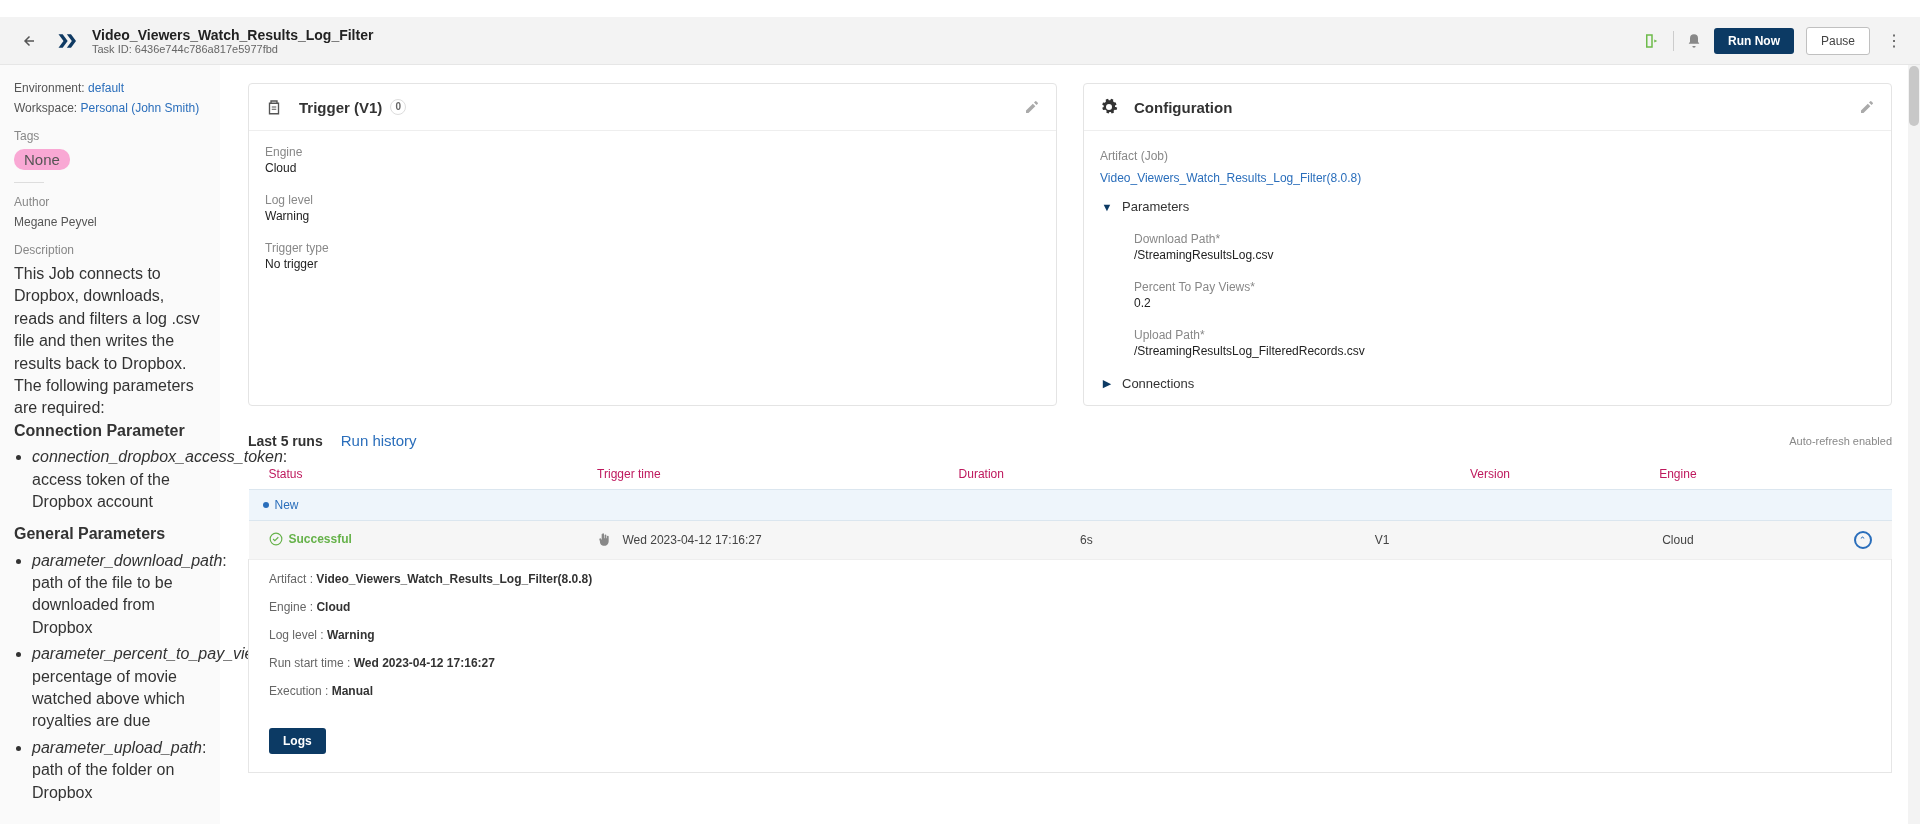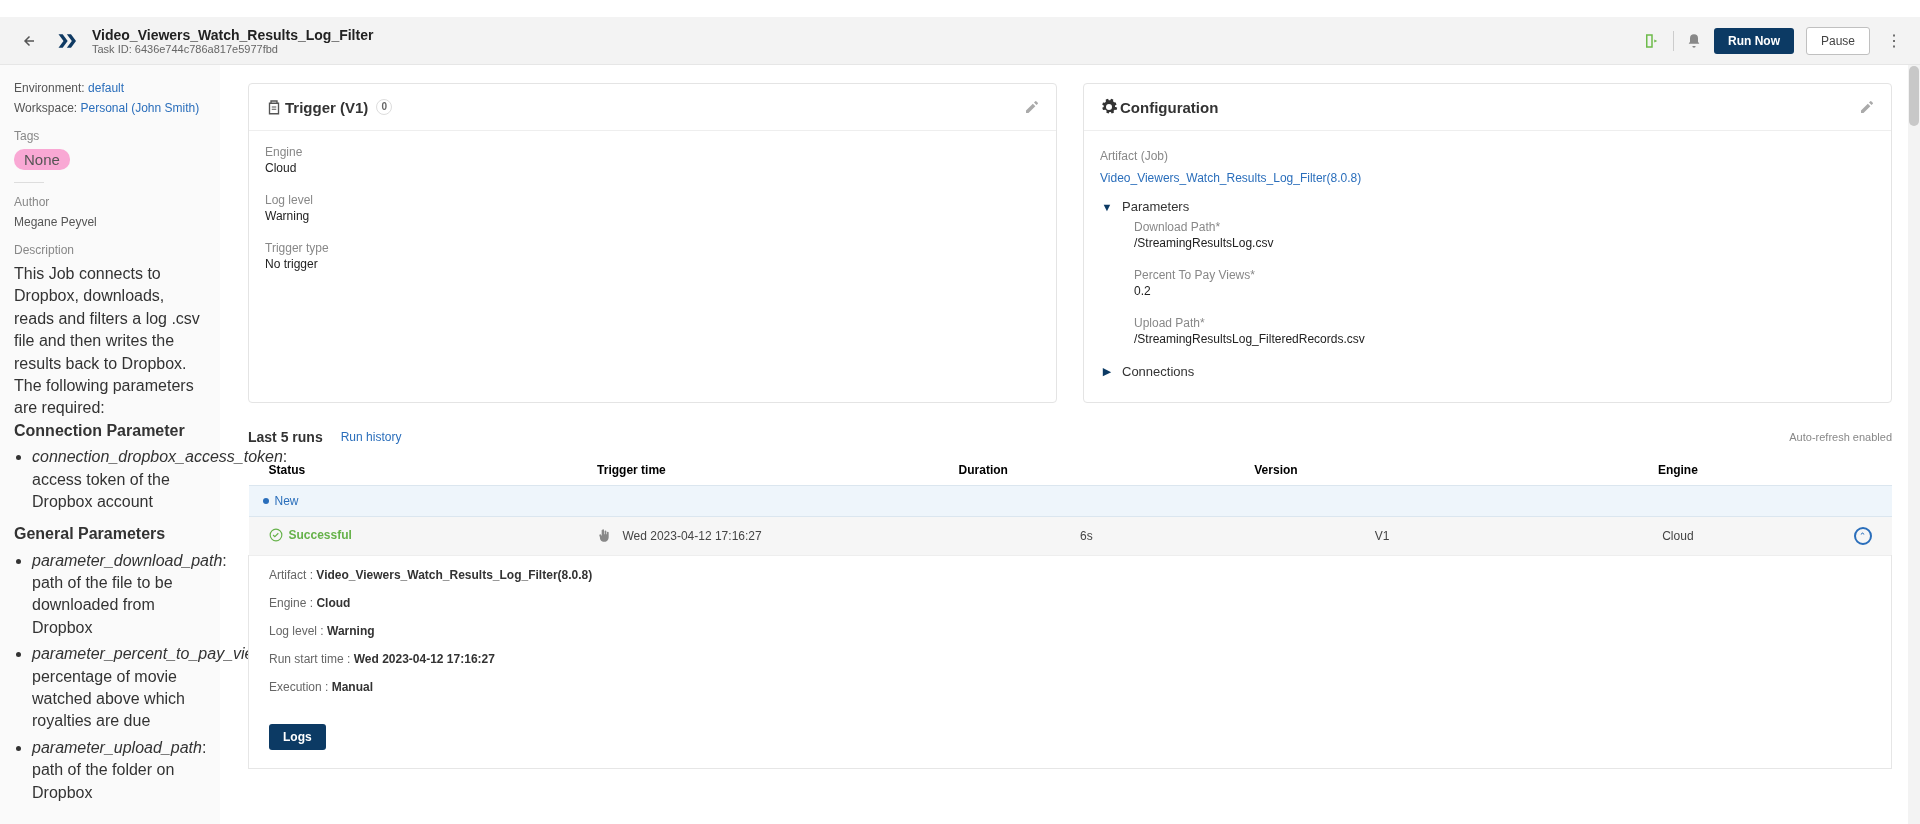--- a/index.html
+++ b/index.html
@@ -80,47 +80,47 @@
     width:10px; margin:1px; height:60px; background:#c8c8c8; border-radius:5px;
   }
   .card-row { display:flex; gap:26px; }
   .card {
     border:1px solid #e4e4e4; border-radius:4px; background:#fff; flex:1;
     min-height: 320px;
   }
   .card-header {
     display:flex; align-items:center; padding:14px 16px;
     border-bottom:1px solid #eee;
-    gap:2px;
+    gap:16px;
   }
   .card-title { font-size:15px; font-weight:600; color:#333; flex:1; display:flex; align-items:center; gap:8px; }
   .badge-count {
     display:inline-block; min-width:16px; padding:0 4px; text-align:center;
     border:1px solid #ddd; border-radius:8px; font-size:10px; color:#666;
     line-height:14px;
   }
   .edit-icon { color:#aaa; cursor:pointer; }
   .card-body { padding: 14px 16px; }
   .field-block { margin-bottom:18px; }
   .field-label { font-size:12px; color:#888; margin-bottom:2px; }
   .field-value { font-size:12px; color:#222; }
   .section-sub { font-size:12px; color:#888; margin: 4px 0 8px 0; }
   .artifact-link { color:#2a6ebb; font-size:12px; cursor:pointer; }
   .expander-row { display:flex; align-items:center; gap:8px; margin-top:14px; cursor:pointer; }
   .chevron { width:14px; text-align:center; color:#0c3a64; font-size:11px; }
   .expander-label { font-size:13px; color:#333; }
-  .param-block { margin-left:34px; margin-top:6px; }
+  .param-block { margin-left:34px; margin-top:18px; }
 
   .runs-header { display:flex; align-items:center; margin-top:26px; gap:18px; }
   .runs-title { font-size:14px; font-weight:600; color:#333; }
-  .run-history-link { color:#2a6ebb; font-size:12px; cursor:pointer;text-align:center; }
+  .run-history-link { color:#2a6ebb; font-size:15px; cursor:pointer;text-align:center; }
   .auto-refresh { font-size:11px; color:#888; }
   .runs-table { margin-top:10px; border-collapse: collapse; width:100%; }
   .runs-head-row { }
-  .runs-head-cell { text-align:left; font-size:12px; color:#000000; font-weight:700; padding:8px 20px; }
+  .runs-head-cell { text-align:left; font-size:12px; color:#be185d; font-weight:400; padding:8px 20px; }
   .new-row { background:#eef5fb; border-top:1px solid #dbe6ef; border-bottom:1px solid #dbe6ef; }
   .new-row-inner { padding:8px 14px; display:flex; align-items:center; gap:6px; font-size:12px; color:#2a6ebb; }
   .dot-blue { width:6px; height:6px; border-radius:50%; background:#2a6ebb; }
   .run-row { background:#f6f6f6; border-top:1px solid #eee; border-bottom:1px solid #eee; }
   .run-row td { padding:10px 20px; font-size:12px; color:#444; }
   .status-success { color:#66b24a; font-weight:600; display:inline-flex; align-items:center; gap:6px; }
   .collapse-toggle { display:flex; justify-content:flex-end; }
   .collapse-circle {
     width:18px; height:18px; border-radius:50%; border:2px solid #2a6ebb;
     display:flex; align-items:center; justify-content:center;
@@ -296,21 +296,21 @@
       <div style="flex:1"></div>
       <div class="auto-refresh">Auto-refresh enabled</div>
     </div>
 
     <table class="runs-table">
       <tbody>
           <tr class="runs-head-row">
         <th class="runs-head-cell" style="width:20%">Status</th>
         <th class="runs-head-cell" style="width:22%">Trigger time</th>
         <th class="runs-head-cell" style="width:18%;text-align:left;">Duration</th>
-        <th class="runs-head-cell" style="width:18%;text-align:left;">Version</th>
+        <th class="runs-head-cell" style="width:18%;text-align:right;">Version</th>
         <th class="runs-head-cell" style="width:18%;text-align:center;">Engine</th>
         <th class="runs-head-cell" style="width:4%"></th>
       </tr>
 
       <tr class="new-row">
         <td colspan="6">
           <div class="new-row-inner">
             <span class="dot-blue"></span>
             <span>New</span>
           </div>

